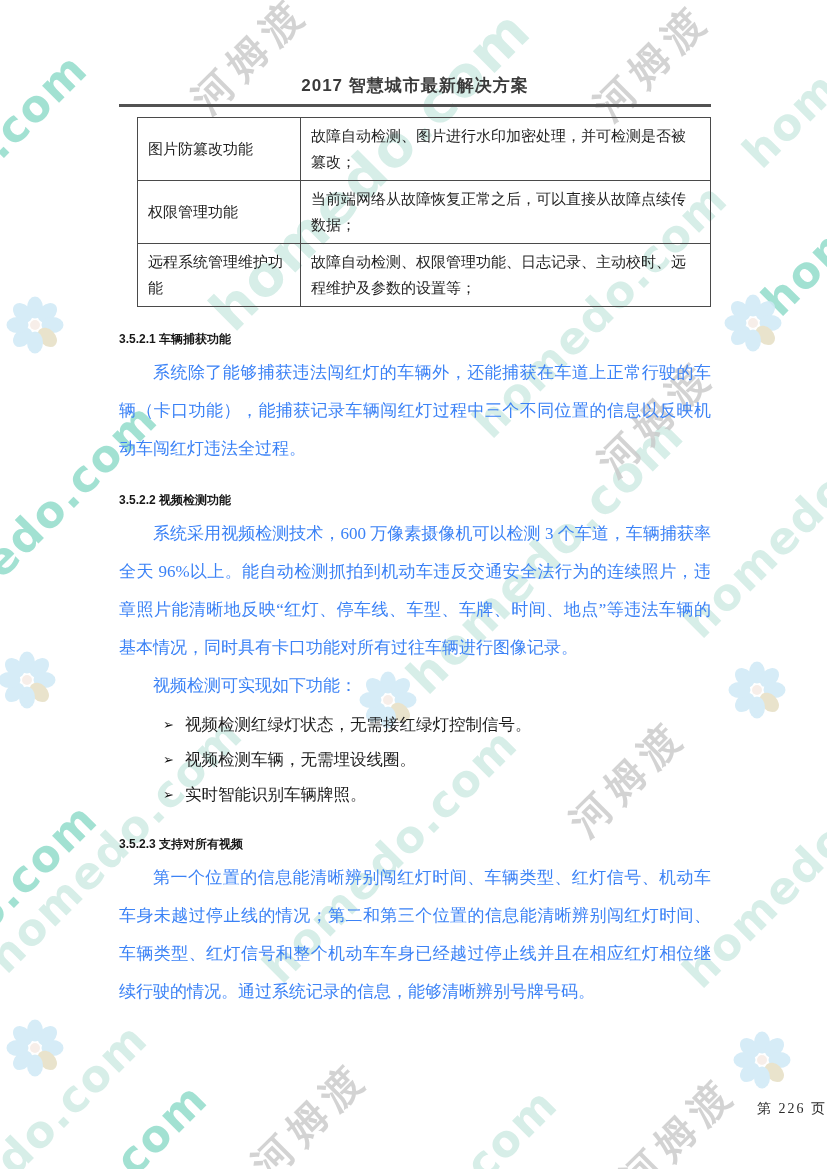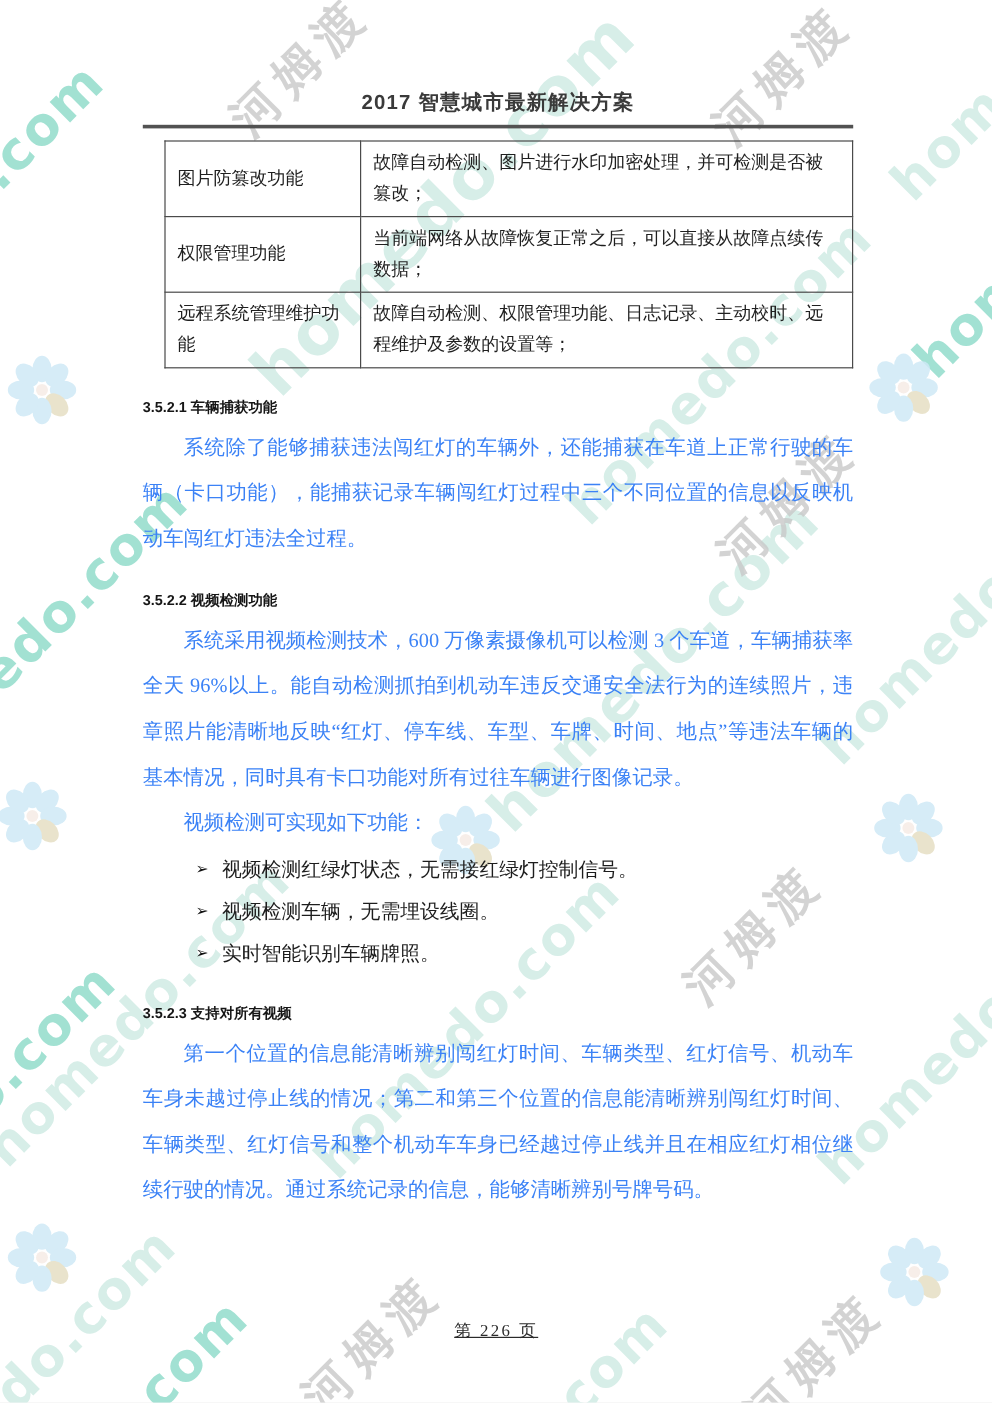--- a/index.html
+++ b/index.html
@@ -54,21 +54,21 @@
   ul.bullets { list-style:none; margin:2px 0 0; padding:0; }
   ul.bullets li {
     position:relative; padding-left:66px; line-height:35px;
     font-size:16.5px; color:#1d1d1d;
   }
   .bmark { position:absolute; left:44px; top:0; font-size:13px; color:#111;
            font-family:"DejaVu Sans", sans-serif; }
 
   .doc-footer {
     position:absolute; left:0; right:0; top:1100px; z-index:1;
-    text-align:center; font-size:14px; color:#2a2a2a; letter-spacing:2px;text-decoration:underline;
+    text-align:right; font-size:14px; color:#2a2a2a; letter-spacing:2px;
   }
 </style>
 </head>
 <body>
 
 <div class="page">
 
   <div class="wm-layer">
     <span class="wm wmb bright fs44" style="left:-40px;  top:180px">homedo.com</span>
     <span class="wm wmb light  fs56" style="left:370px;  top:170px">homedo.com</span>

